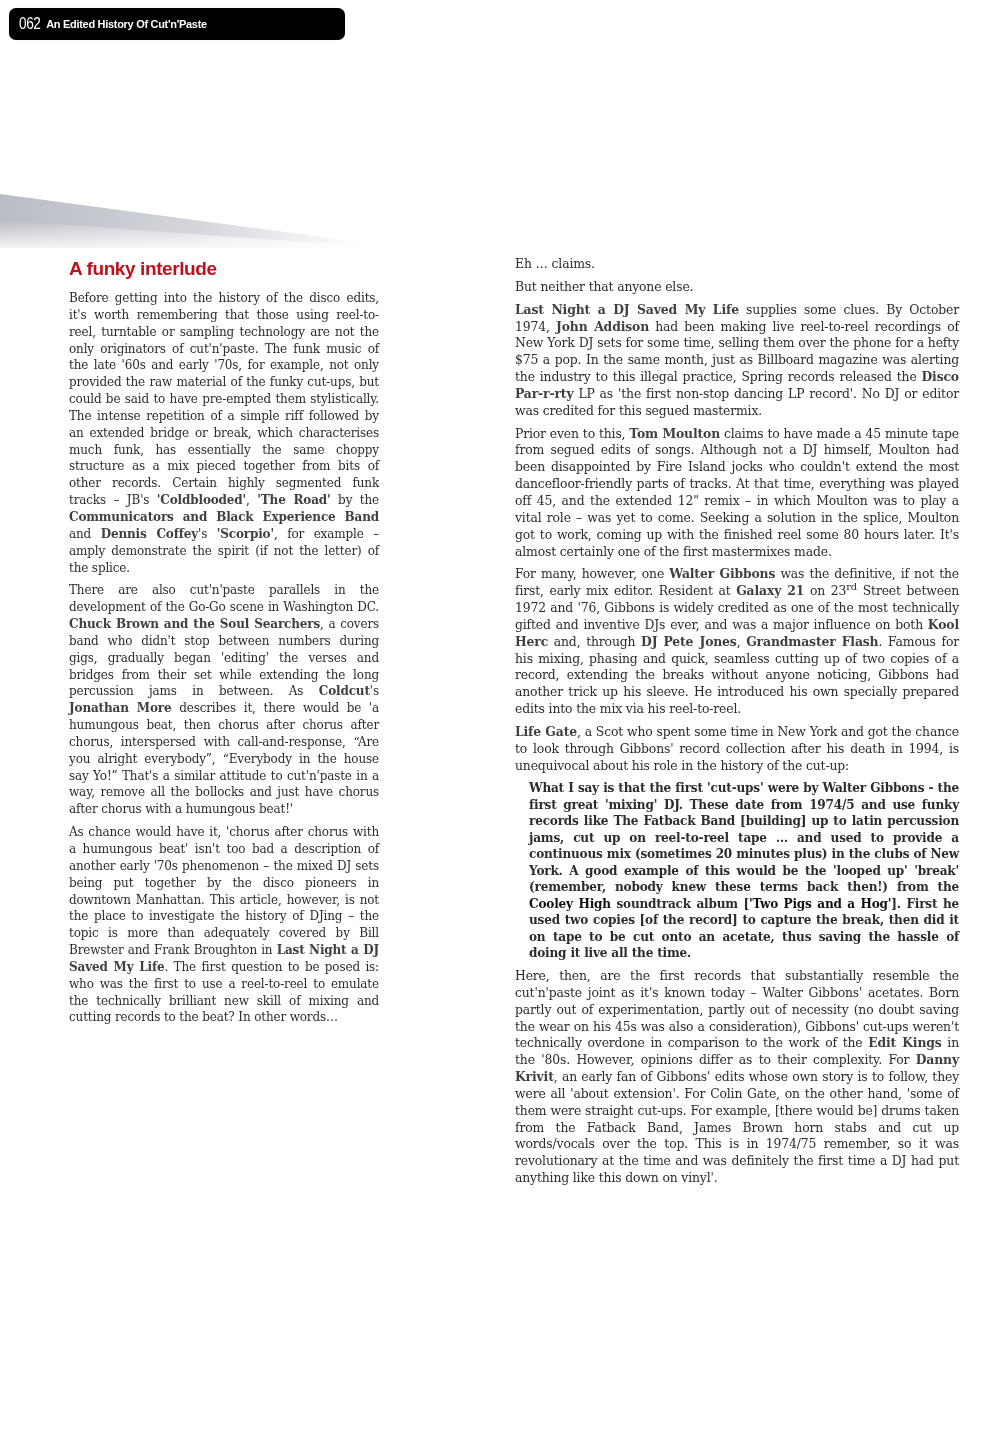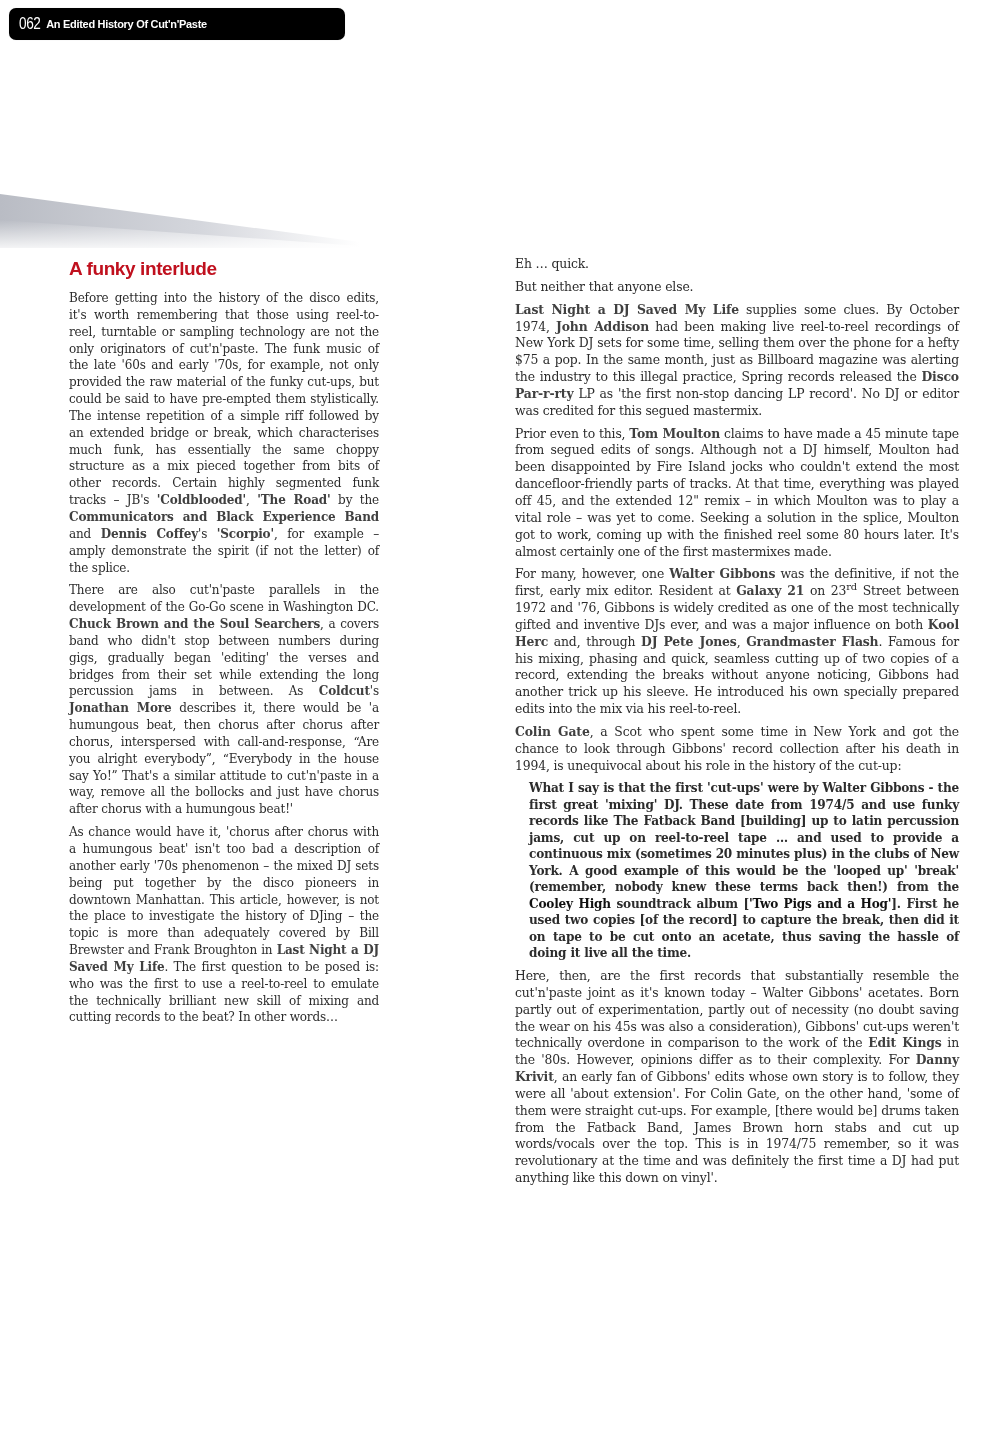--- a/index.html
+++ b/index.html
@@ -71,21 +71,21 @@
 </svg>
 
 <div class="col col-left">
   <h2 class="section-heading">A funky interlude</h2>
   <p class="para">Before getting into the history of the disco edits, it's worth remembering that those using reel-to-reel, turntable or sampling technology are not the only originators of cut'n'paste.  The funk music of the late '60s and early '70s, for example, not only provided the raw material of the funky cut-ups, but could be said to have pre-empted them stylistically.  The intense repetition of a simple riff followed by an extended bridge or break, which characterises much funk, has essentially the same choppy structure as a mix pieced together from bits of other records.  Certain highly segmented funk tracks – JB's <b>'Coldblooded'</b>, <b>'The Road'</b> by the <b>Communicators and Black Experience Band</b> and <b>Dennis Coffey</b>'s <b>'Scorpio'</b>, for example – amply demonstrate the spirit (if not the letter) of the splice.</p>
   <p class="para">There are also cut'n'paste parallels in the development of the Go-Go scene in Washington DC.  <b>Chuck Brown and the Soul Searchers</b>, a covers band who didn't stop between numbers during gigs, gradually began 'editing' the verses and bridges from their set while extending the long percussion jams in between. As <b>Coldcut</b>'s <b>Jonathan More</b> describes it, there would be 'a humungous beat, then chorus after chorus after chorus, interspersed with call-and-response, “Are you alright everybody”, “Everybody in the house say Yo!”  That's a similar attitude to cut'n'paste in a way, remove all the bollocks and just have chorus after chorus with a humungous beat!'</p>
   <p class="para">As chance would have it, 'chorus after chorus with a humungous beat' isn't too bad a description of another early '70s phenomenon – the mixed DJ sets being put together by the disco pioneers in downtown Manhattan.  This article, however, is not the place to investigate the history of DJing – the topic is more than adequately covered by Bill Brewster and Frank Broughton in <b>Last Night a DJ Saved My Life</b>.  The first question to be posed is: who was the first to use a reel-to-reel to emulate the technically brilliant new skill of mixing and cutting records to the beat?  In other words…</p>
 </div>
 
 <div class="col col-right">
-  <p class="para">Eh … quick.</p>
+  <p class="para">Eh … claims.</p>
   <p class="para">But neither that anyone else.</p>
   <p class="para"><b>Last Night a DJ Saved My Life</b> supplies some clues.  By October 1974, <b>John Addison</b> had been making live reel-to-reel recordings of New York DJ sets for some time, selling them over the phone for a hefty $75 a pop.  In the same month, just as Billboard magazine was alerting the industry to this illegal practice, Spring records released the <b>Disco Par-r-rty</b> LP as 'the first non-stop dancing LP record'.  No DJ or editor was credited for this segued mastermix.</p>
   <p class="para">Prior even to this, <b>Tom Moulton</b> claims to have made a 45 minute tape from segued edits of songs.  Although not a DJ himself, Moulton had been disappointed by Fire Island jocks who couldn't extend the most dancefloor-friendly parts of tracks. At that time, everything was played off 45, and the extended 12" remix – in which Moulton was to play a vital role – was yet to come. Seeking a solution in the splice, Moulton got to work, coming up with the finished reel some 80 hours later. It's almost certainly one of the first mastermixes made.</p>
   <p class="para">For many, however, one <b>Walter Gibbons</b> was the definitive, if not the first, early mix editor.  Resident at <b>Galaxy 21</b> on 23<sup>rd</sup> Street between 1972 and '76, Gibbons is widely credited as one of the most technically gifted and inventive DJs ever, and was a major influence on both <b>Kool Herc</b> and, through <b>DJ Pete Jones</b>, <b>Grandmaster Flash</b>.  Famous for his mixing, phasing and quick, seamless cutting up of two copies of a record, extending the breaks without anyone noticing, Gibbons had another trick up his sleeve.  He introduced his own specially prepared edits into the mix via his reel-to-reel.</p>
-  <p class="para"><b>Colin Gate</b>, a Scot who spent some time in New York and got the chance to look through Gibbons' record collection after his death in 1994, is unequivocal about his role in the history of the cut-up:</p>
+  <p class="para"><b>Life Gate</b>, a Scot who spent some time in New York and got the chance to look through Gibbons' record collection after his death in 1994, is unequivocal about his role in the history of the cut-up:</p>
   <blockquote class="quote">What I say is that the first 'cut-ups' were by Walter Gibbons - the first great 'mixing' DJ.  These date from 1974/5 and use funky records like The Fatback Band [building] up to latin percussion jams, cut up on reel-to-reel tape … and used to provide a continuous mix (sometimes 20 minutes plus) in the clubs of New York. A good example of this would be the 'looped up' 'break' (remember, nobody knew these terms back then!) from the <b>Cooley High</b> soundtrack album [<b>'Two Pigs and a Hog'</b>].  First he used two copies [of the record] to capture the break, then did it on tape to be cut onto an acetate, thus saving the hassle of doing it live all the time.</blockquote>
   <p class="para">Here, then, are the first records that substantially resemble the cut'n'paste joint as it's known today – Walter Gibbons' acetates.  Born partly out of experimentation, partly out of necessity (no doubt saving the wear on his 45s was also a consideration), Gibbons' cut-ups weren't technically overdone in comparison to the work of the <b>Edit Kings</b> in the '80s.  However, opinions differ as to their complexity.  For <b>Danny Krivit</b>, an early fan of Gibbons' edits whose own story is to follow, they were all 'about extension'.  For Colin Gate, on the other hand, 'some of them were straight cut-ups. For example, [there would be] drums taken from the Fatback Band, James Brown horn stabs and cut up words/vocals over the top.  This is in 1974/75 remember, so it was revolutionary at the time and was definitely the first time a DJ had put anything like this down on vinyl'.</p>
 </div>
 
 </body></html>

